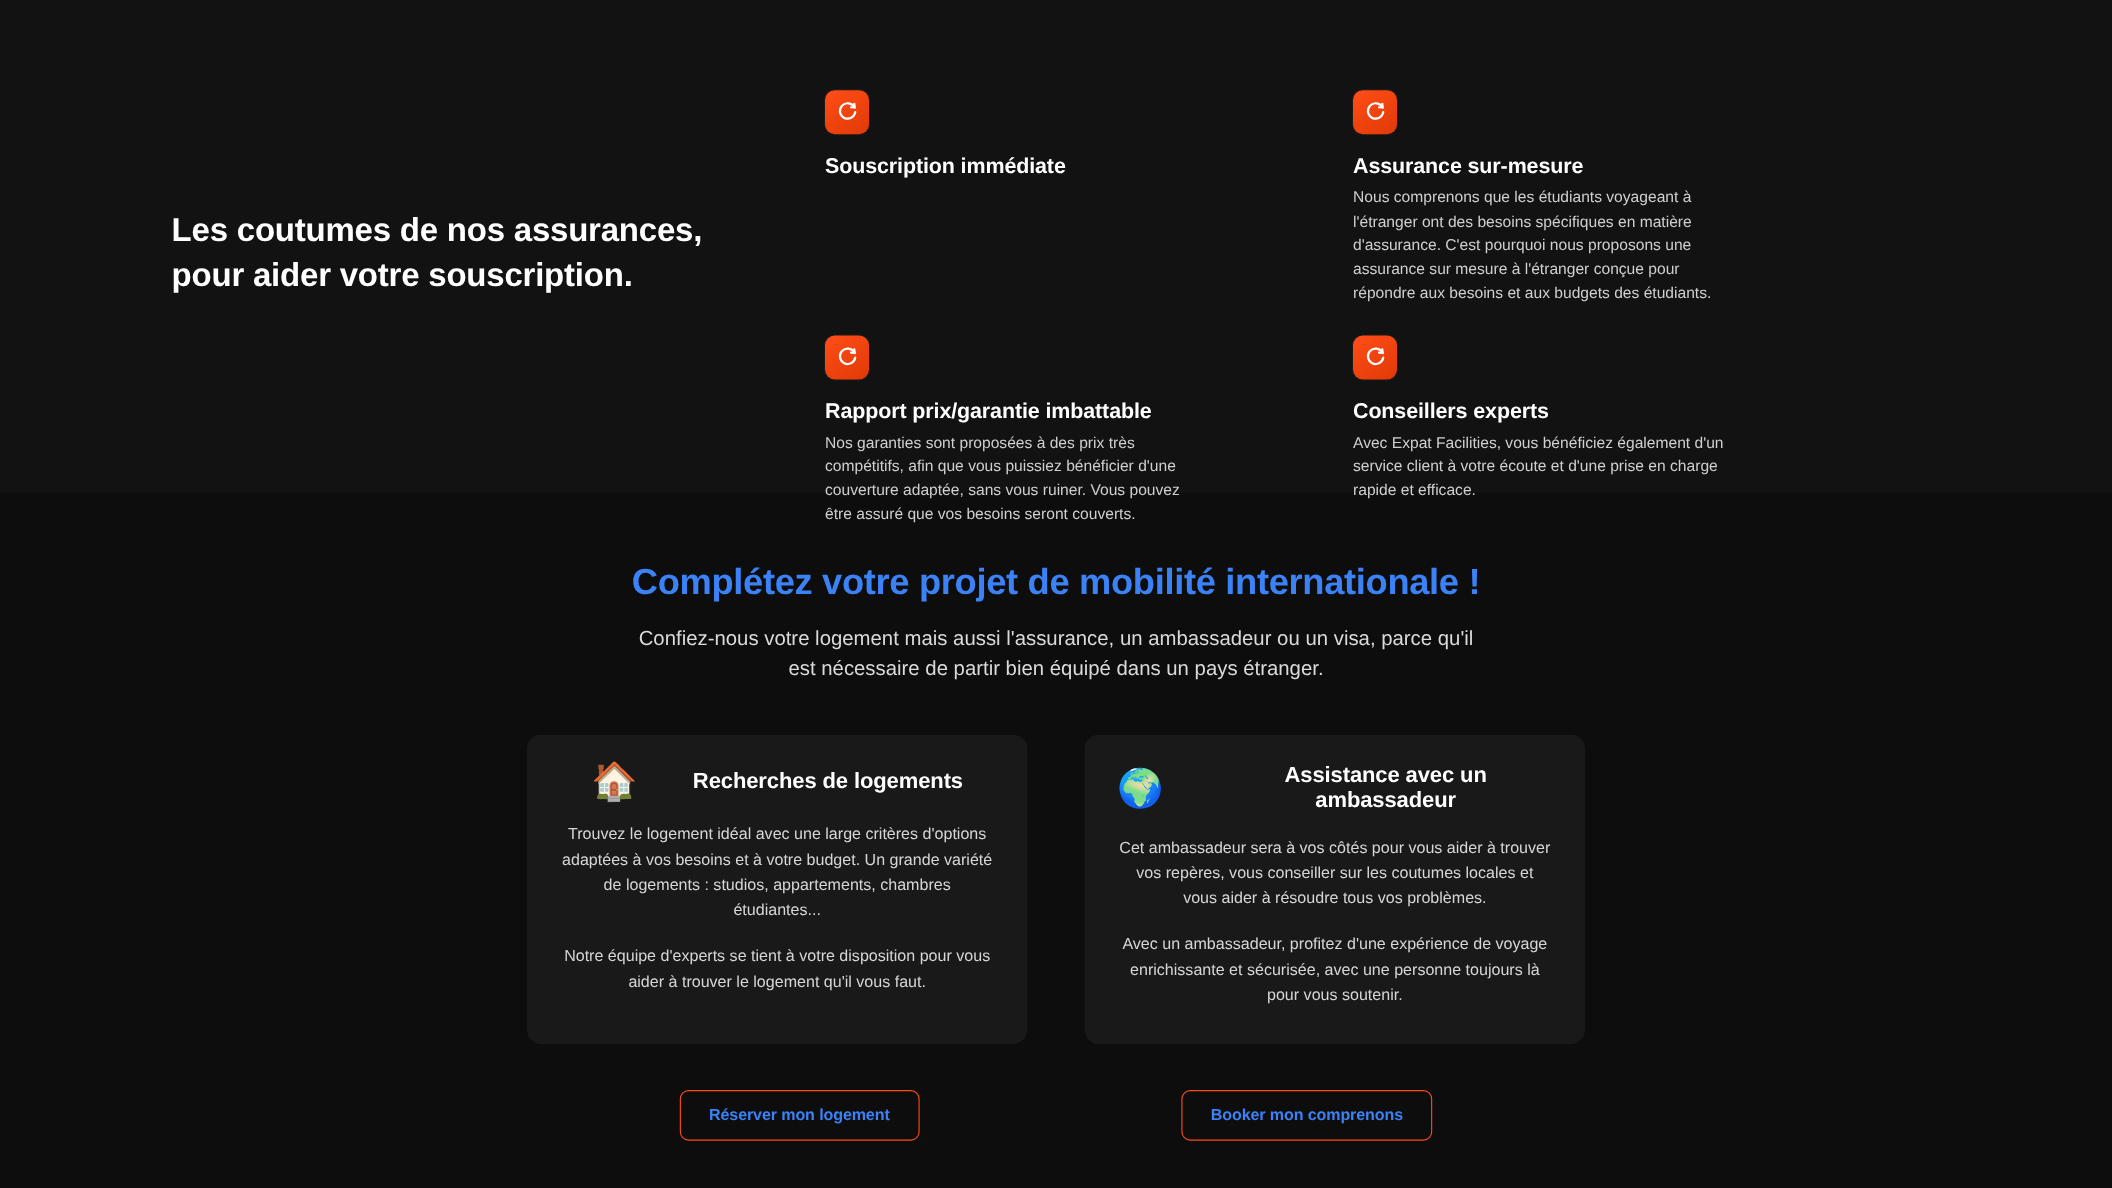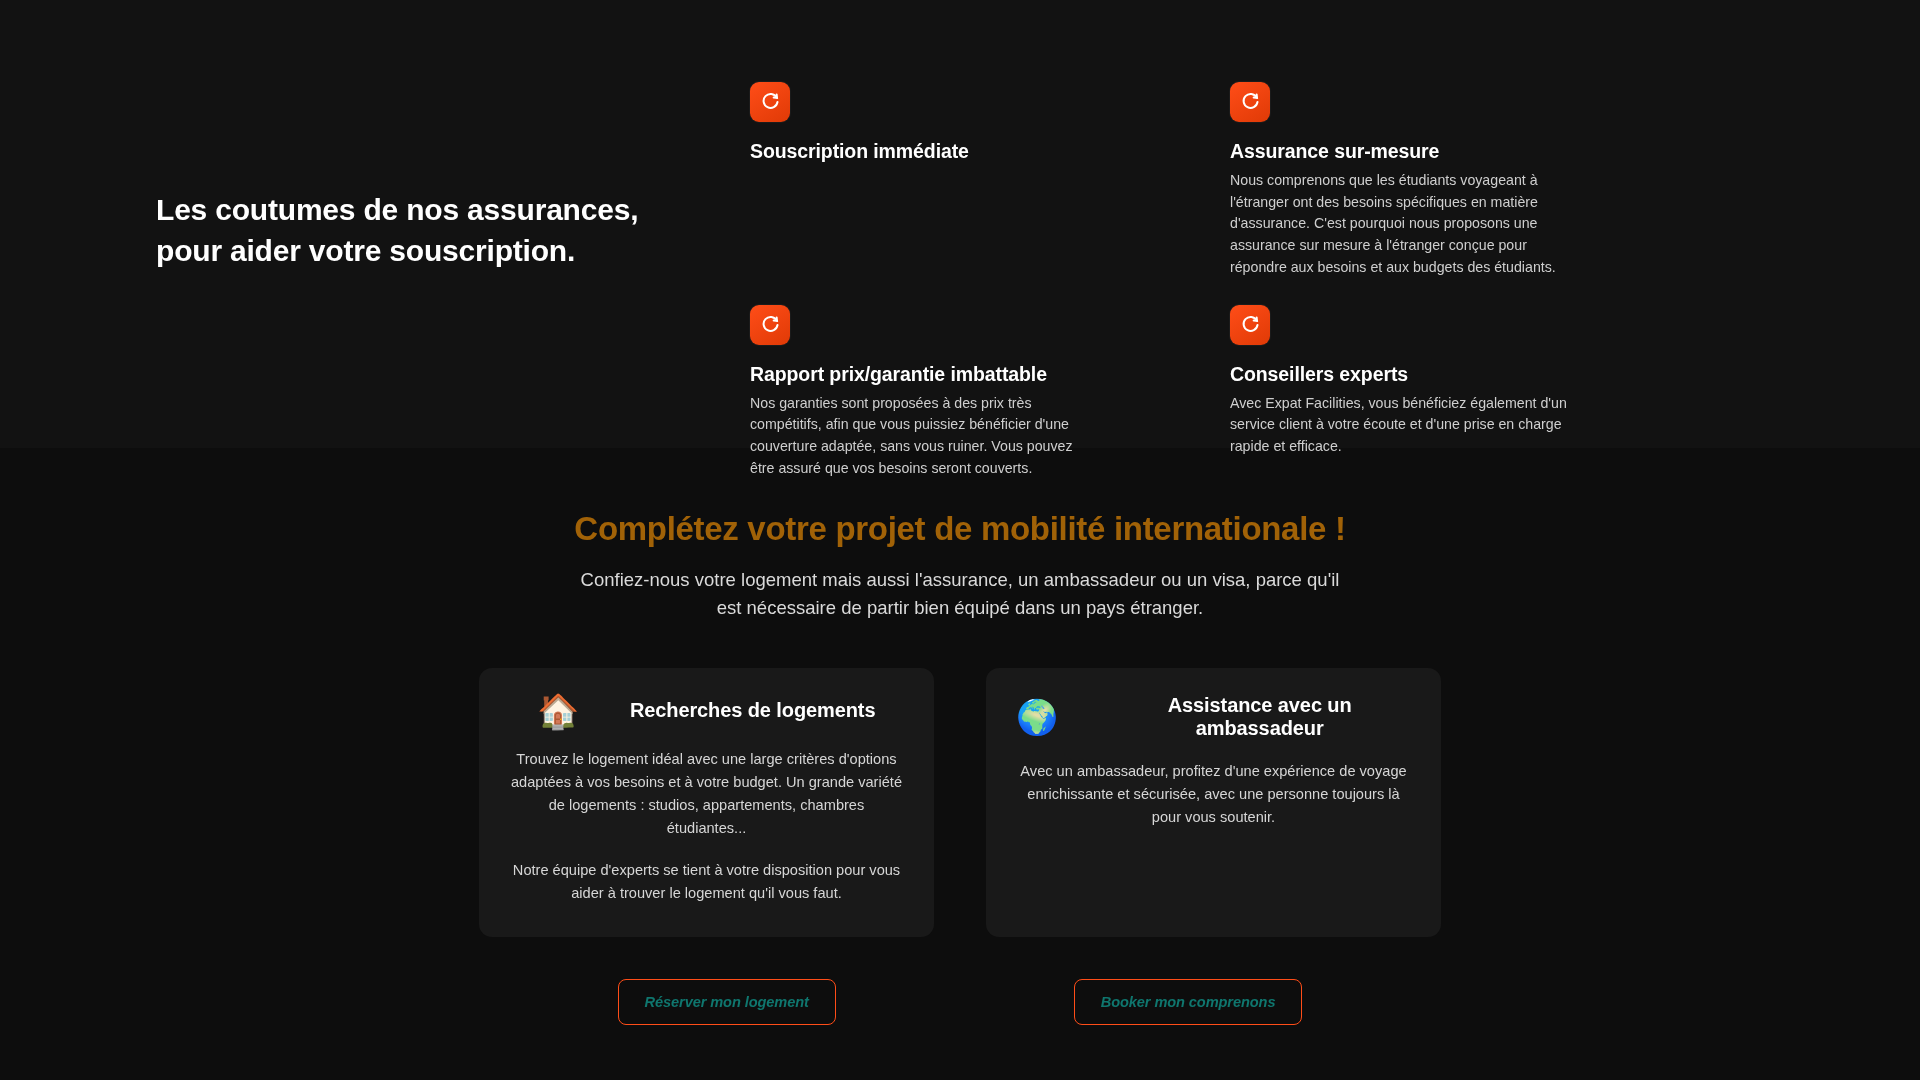--- a/index.html
+++ b/index.html
@@ -68,21 +68,21 @@
   .complete{
     background:#0d0d0d;
     flex:1;
     padding-top:62px;
     text-align:center;
   }
   .complete h2{
     font-size:33px;
     font-weight:bold;
     letter-spacing:-0.3px;
-    color:#a16207;
+    color:#3b82f6;
     margin-bottom:18px;
   }
   .complete .sub{
     font-size:18.5px;
     line-height:1.5;
     color:#dadada;
     width:760px;
     margin:0 auto 46px auto;
   }
   .cards{
@@ -111,30 +111,29 @@
     color:#d6d6d6;
   }
   .card p + p{margin-top:19px;}
 
   .btn-row{
     display:flex;justify-content:center;gap:238px;
     margin-top:42px;
   }
   .btn{
     border:1.6px solid #ff4d18;
-    color:#0f766e;
+    color:#3b82f6;
     background:transparent;
     border-radius:8px;
     font-size:14.6px;
     font-weight:bold;
     padding:14px 26px;
     cursor:pointer;
     font-family:"Liberation Sans", sans-serif;
     letter-spacing:-0.1px;
-    font-style:italic;
   }
   .bottom-pad{height:40px;}
 </style>
 </head>
 <body>
 
 <div class="page">
 
   <section class="advantages">
     <div class="adv-inner">
@@ -213,20 +212,21 @@
         </div>
         <p>Trouvez le logement idéal avec une large critères d'options adaptées à vos besoins et à votre budget. Un grande variété de logements : studios, appartements, chambres étudiantes...</p>
         <p>Notre équipe d'experts se tient à votre disposition pour vous aider à trouver le logement qu'il vous faut.</p>
       </div>
 
       <div class="card">
         <div class="card-head">
           <span class="card-emoji">🌍</span>
           <h3>Assistance avec un ambassadeur</h3>
         </div>
+        <p>Cet ambassadeur sera à vos côtés pour vous aider à trouver vos repères, vous conseiller sur les coutumes locales et  vous aider à résoudre tous vos problèmes.</p>
         <p>Avec un ambassadeur, profitez d'une expérience de voyage enrichissante et sécurisée, avec une personne toujours là pour vous soutenir.</p>
       </div>
 
     </div>
 
     <div class="btn-row">
       <button class="btn">Réserver mon logement</button>
       <button class="btn">Booker mon comprenons</button>
     </div>
 

